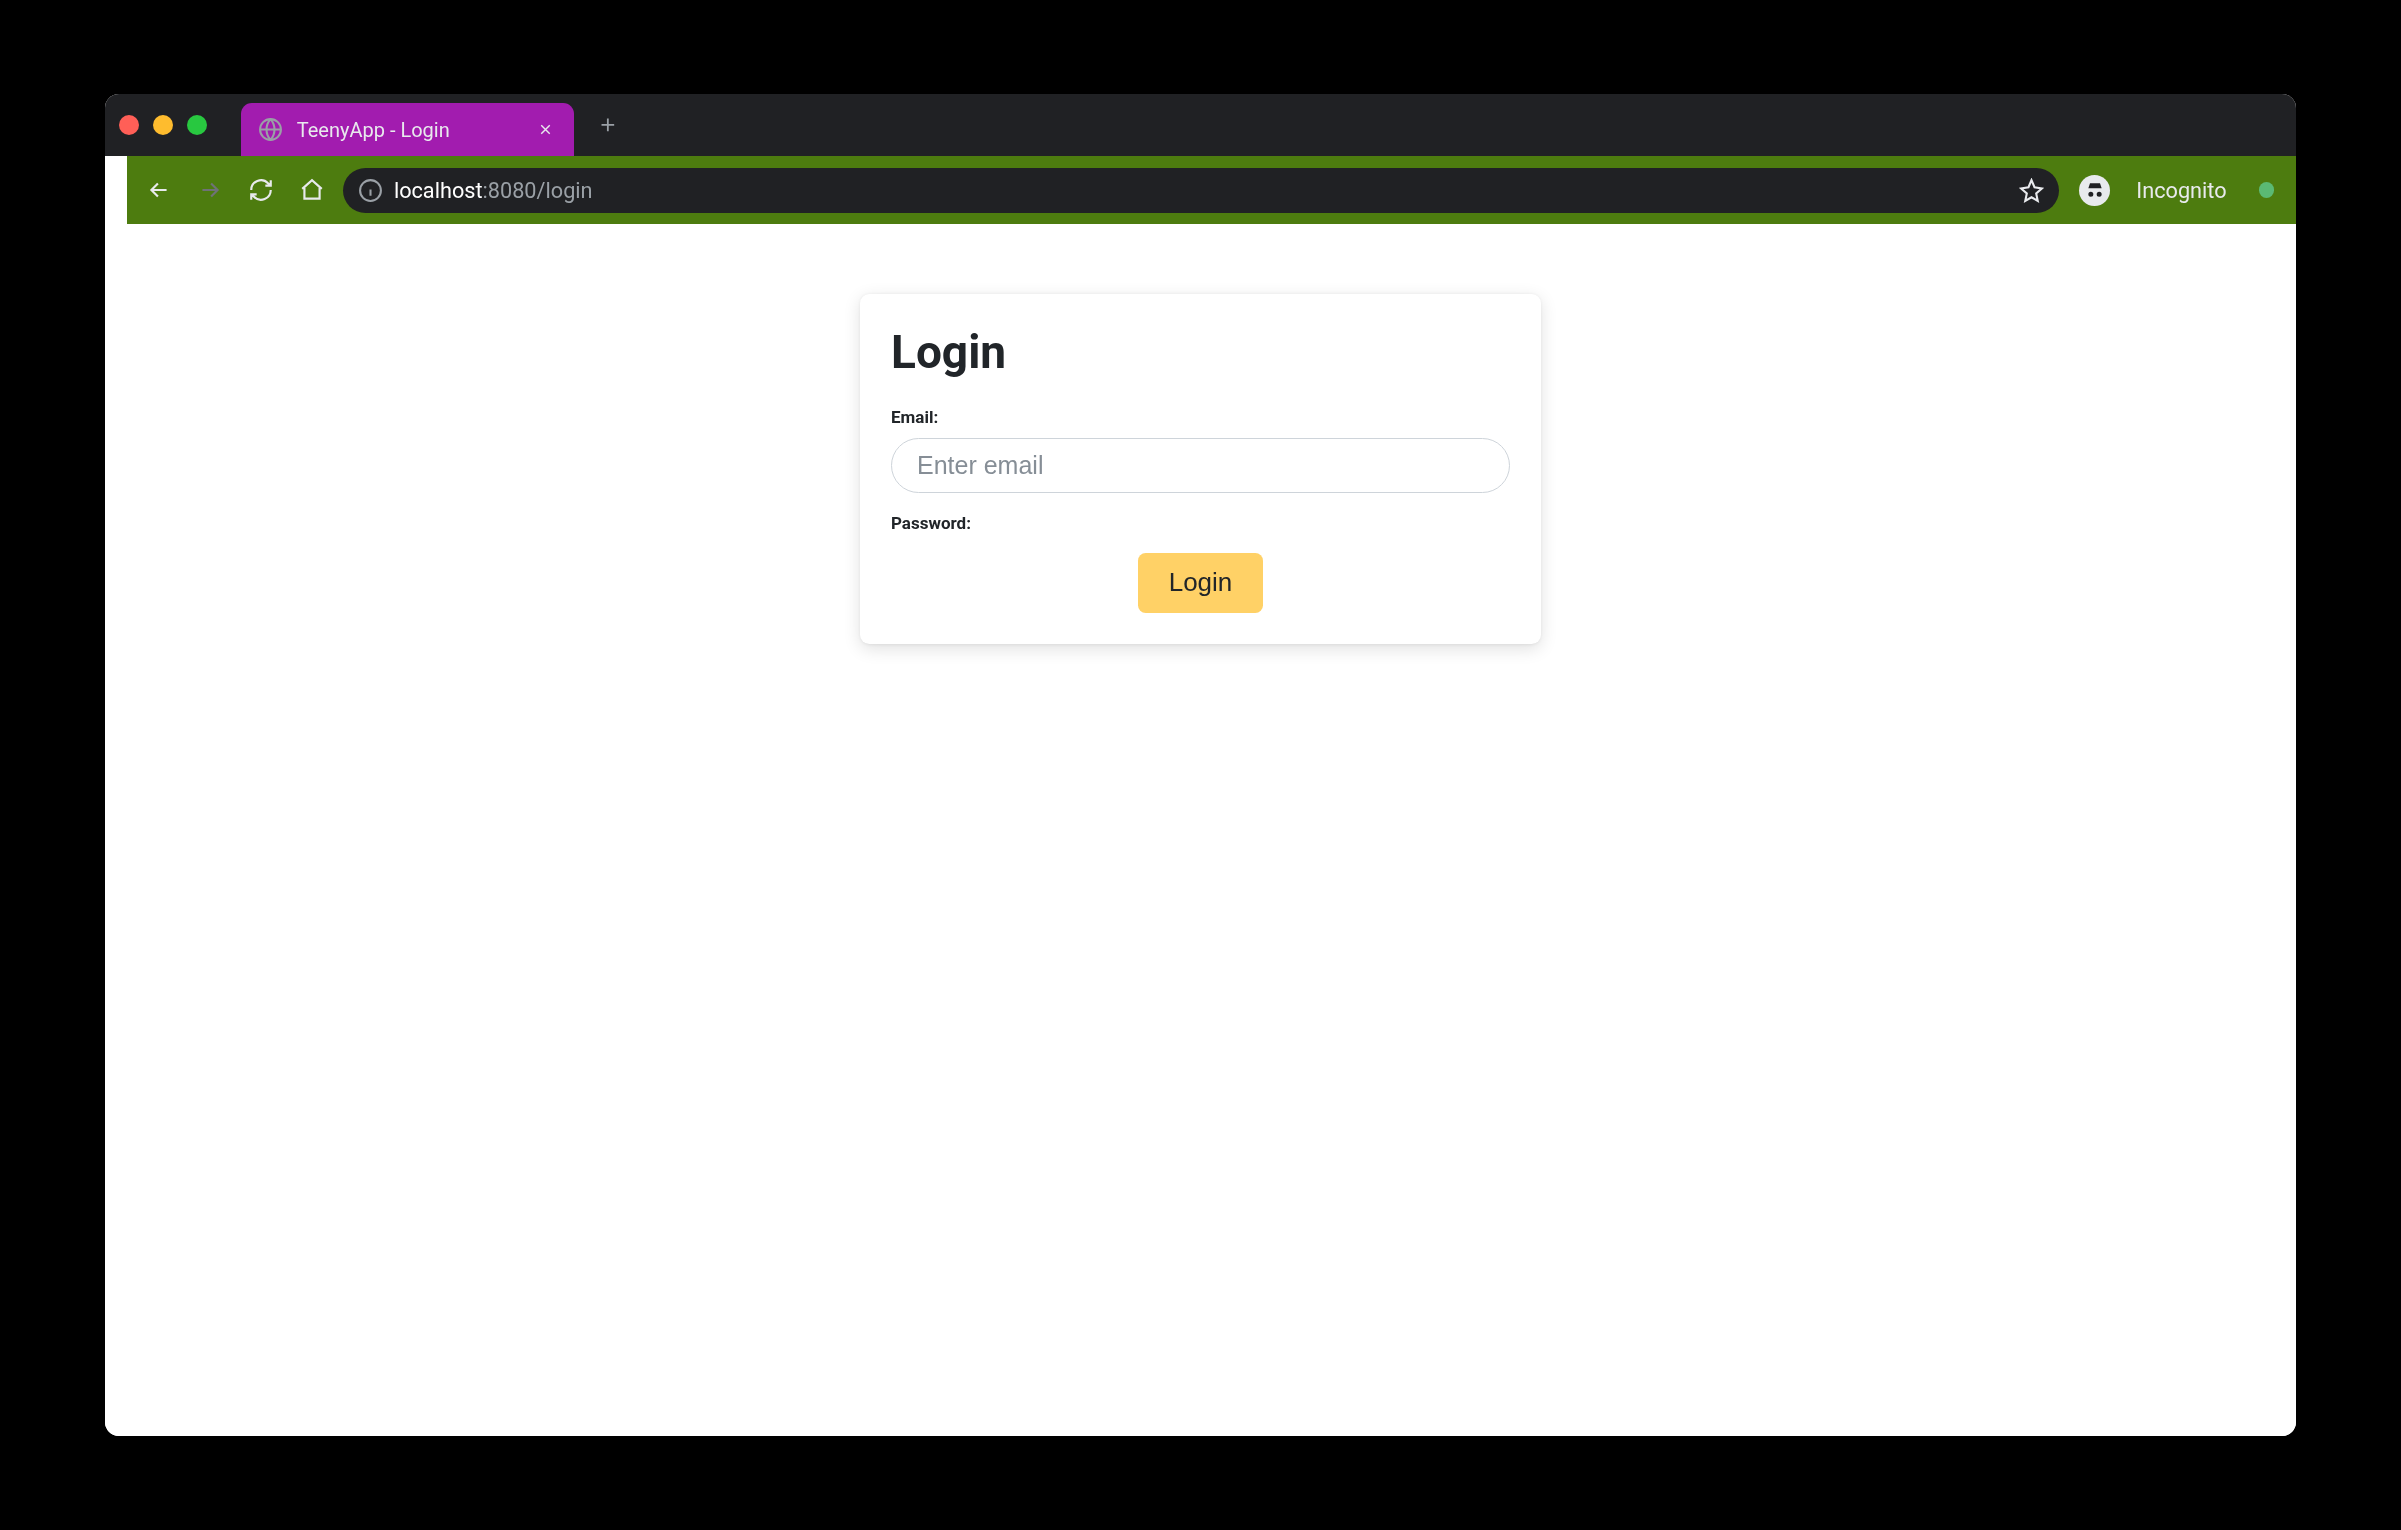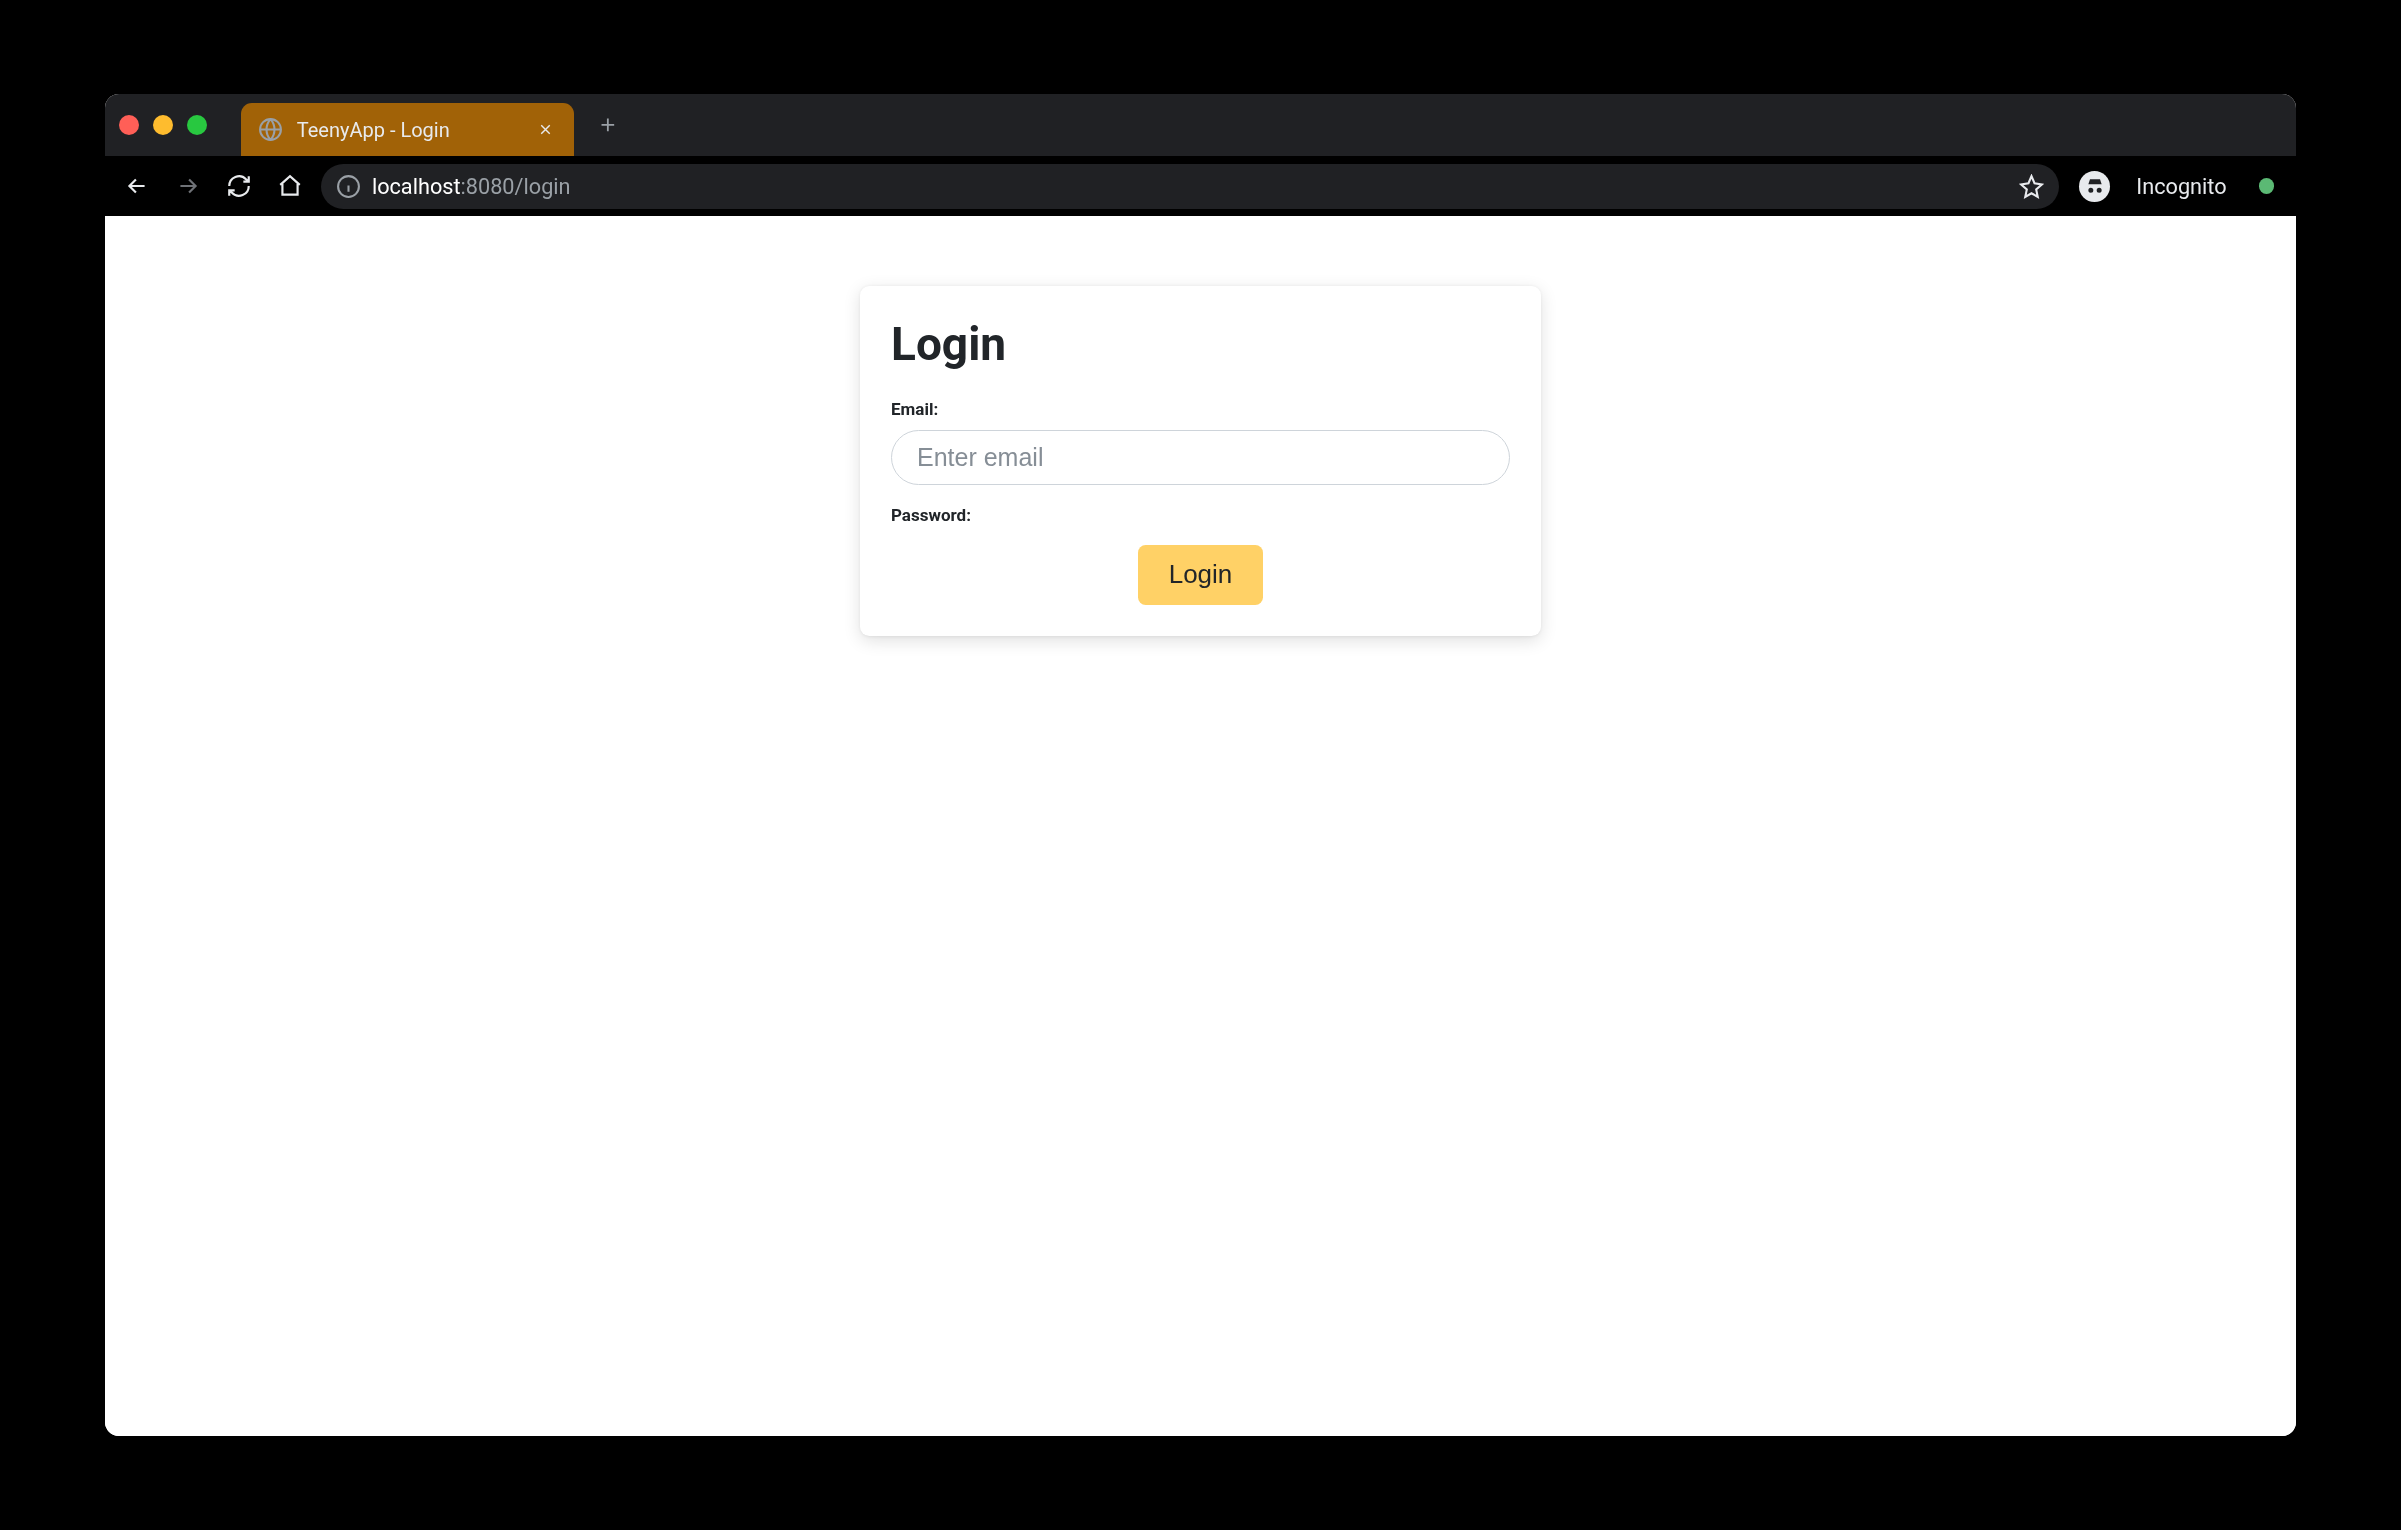--- a/index.html
+++ b/index.html
@@ -37,21 +37,21 @@
       align-items: center;
       margin-right: 23px;
     }
     .traffic-light {
       width: 20px; height: 20px; border-radius: 50%;
     }
     .tl-red { background: #ff5f57; }
     .tl-yellow { background: #febc2e; }
     .tl-green { background: #28c840; }
     .tab {
-      background: #a16207;
+      background: #a21caf;
       height: 53px;
       border-radius: 10.8px 10.8px 0 0;
       display: flex;
       align-items: center;
       padding: 8px 17px;
       gap: 14px;
       min-width: 333px;
       color: #e8eaed;
       font-size: 20px;
       margin-top: 9.3px;
@@ -71,26 +71,27 @@
     .tab-close svg { width: 17px; height: 17px; }
     .new-tab {
       width: 34px; height: 34px;
       color: #9aa0a6; display: flex; align-items: center; justify-content: center;
       margin-left: 6.2px; cursor: pointer;
     }
     .new-tab svg { width: 21.7px; height: 21.7px; }
 
     
     .toolbar {
-      background: #000000;
-      height: 60px;
+      background: #4d7c0f;
+      height: 68px;
       display: flex;
       align-items: center;
       padding: 0 12.4px;
       gap: 10.8px;
+      margin-left: 22px;
     }
     .tb-btn {
       width: 40px; height: 40px;
       display: flex; align-items: center; justify-content: center;
       color: #e8eaed; border-radius: 50%; cursor: pointer;
     }
     .tb-btn.disabled { color: #6f7277; cursor: default; }
     .tb-btn svg { width: 26px; height: 26px; }
 
     .omnibox {

